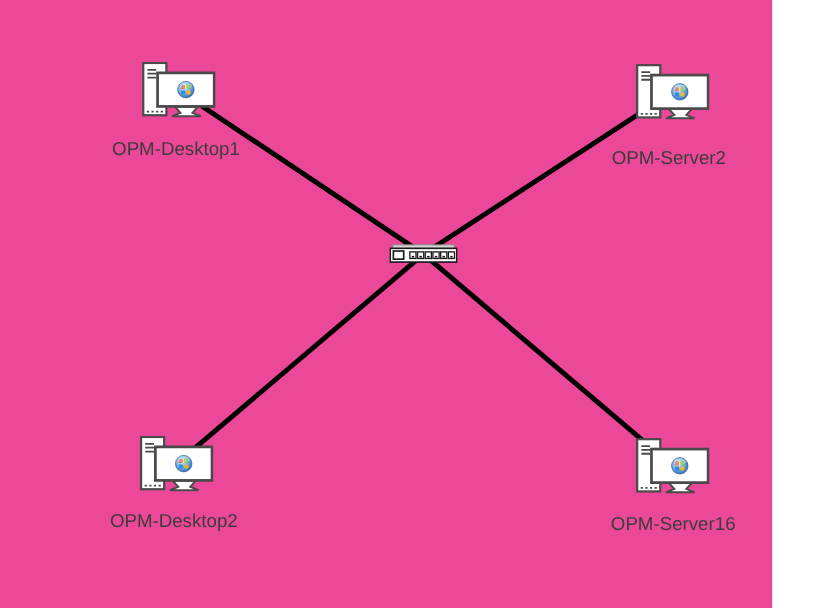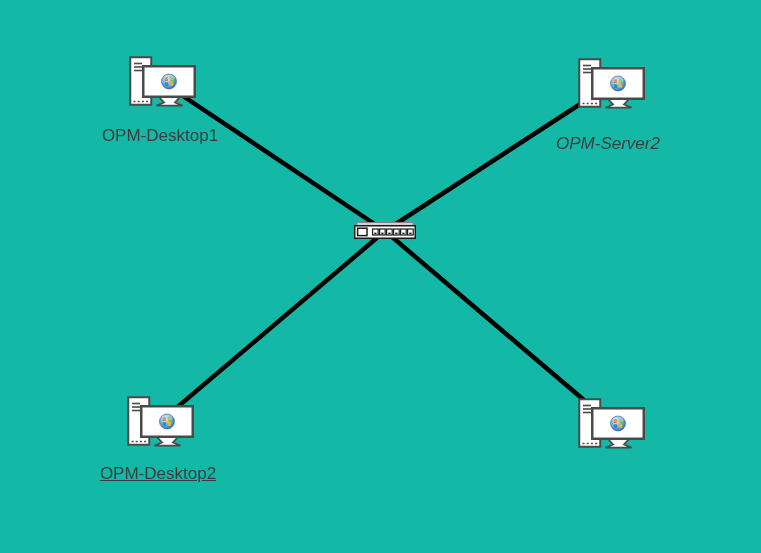--- a/index.html
+++ b/index.html
@@ -1,36 +1,36 @@
 <!DOCTYPE html>
 <html><head>
 <meta charset="utf-8">
 <style>
   html,body { margin:0; padding:0; }
   body { background:#ffffff; font-family:"Liberation Sans", sans-serif; }
   .canvas {
-    position:relative; width:761px; height:553px; background:#14b8a6;
+    position:relative; width:702px; height:553px; background:#ec4899;
     overflow:hidden;
   }
   .links-layer { position:absolute; left:0; top:0; width:761px; height:553px; z-index:1; }
   .node { position:absolute; z-index:2; }
   .node svg { display:block; }
   #n-desktop1 { left:129px; top:56px; }
   #n-server2  { left:578px; top:58px; }
   #n-desktop2 { left:127px; top:396px; }
   #n-server16 { left:578px; top:398px; }
   #n-switch1  { left:354px; top:222px; }
   .node-label {
     position:absolute; z-index:3; width:220px; text-align:center;
     font-size:17px; line-height:19px; color:#3c3c3c; white-space:nowrap;
   }
   #l-desktop1 { left:50px;  top:126px; }
-  #l-server2  { left:498px; top:134px;font-style:italic; }
+  #l-server2  { left:498px; top:134px; }
   #l-switch1  { left:274px; top:275px; }
-  #l-desktop2 { left:48px;  top:464px;text-decoration:underline; }
+  #l-desktop2 { left:48px;  top:464px; }
   #l-server16 { left:502px; top:467px; }
 </style>
 </head>
 <body>
 
 <div class="canvas">
 
   <svg width="0" height="0" style="position:absolute" aria-hidden="true">
     <defs>
       <radialGradient id="orbGrad" cx="40%" cy="35%" r="75%">
@@ -118,14 +118,15 @@
   </div>
   <div class="node" id="n-server16">
     <svg width="67" height="51">
         <use href="#sym-computer"></use>
       </svg>
   </div>
 
   <div class="node-label" id="l-desktop1">OPM-Desktop1</div>
   <div class="node-label" id="l-server2">OPM-Server2</div>
   <div class="node-label" id="l-desktop2">OPM-Desktop2</div>
+  <div class="node-label" id="l-server16">OPM-Server16</div>
 
 </div>
 
 </body></html>

